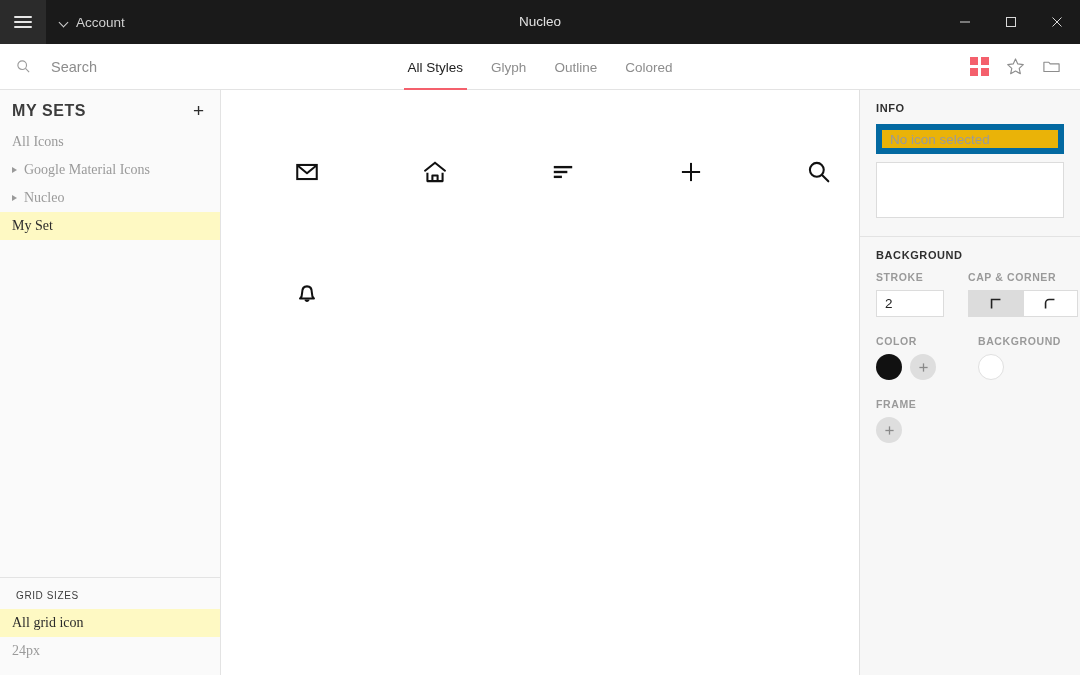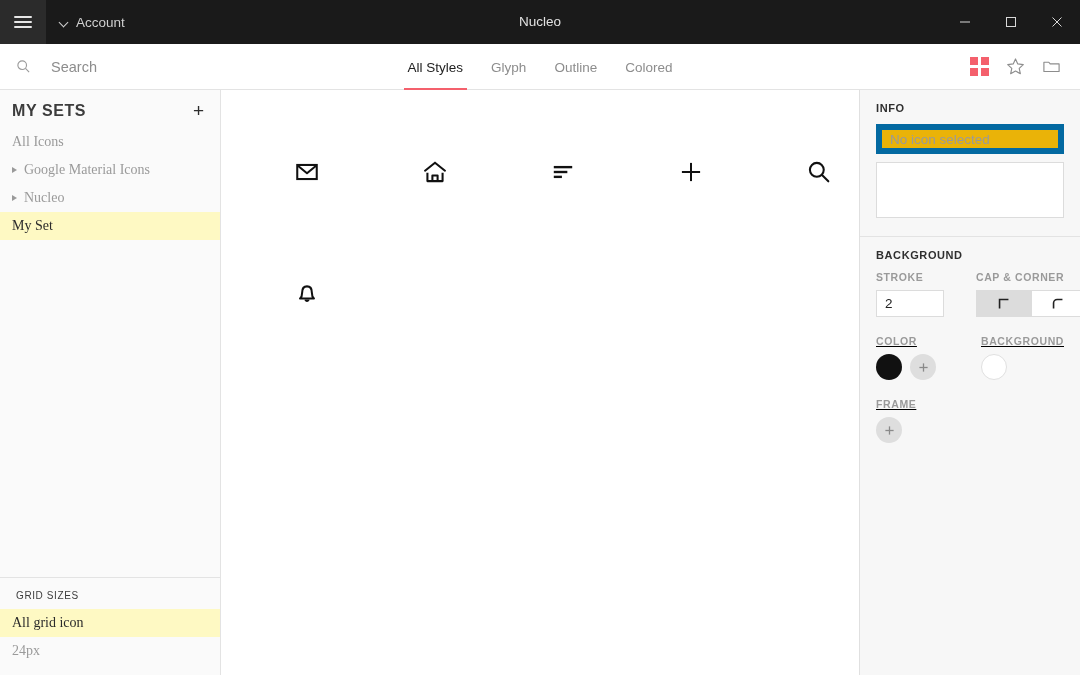--- a/index.html
+++ b/index.html
@@ -184,21 +184,21 @@
   .info-input::placeholder { color: #9a9a9a; }
   .info-textarea {
     width: 100%; height: 56px; margin-top: 8px;
     background: #fff; border: 1px solid #dcdcdc; outline: none;
     resize: none;
     font-family: "Liberation Sans", sans-serif; font-size: 13px; color: #333;
     padding: 5px 8px;
   }
   .panel-divider { border-top: 1px solid #e3e3e3; }
 
-  .cust-row { display: flex; gap: 32px; }
+  .cust-row { display: flex; gap: 24px; }
   .cust-col-left { width: 78px; }
   .cust-col-right { flex: 1; }
   .field-label {
     font-size: 10.5px; letter-spacing: 0.6px; color: #9a9a9a;
     font-weight: bold; margin-bottom: 7px;
   }
   .stroke-input {
     width: 68px; height: 27px; background: #fff;
     border: 1px solid #dcdcdc; outline: none;
     font-family: "Liberation Sans", sans-serif;
@@ -213,21 +213,21 @@
   .seg + .seg { border-left: 1px solid #dcdcdc; }
 
   .swatch-row { display: flex; align-items: center; gap: 8px; }
   .swatch {
     width: 26px; height: 26px; border-radius: 50%; cursor: pointer;
     display: flex; align-items: center; justify-content: center;
   }
   .swatch-black { background: #111; }
   .swatch-add { background: #dedede; color: #8a8a8a; font-size: 15px; line-height: 0; }
   .swatch-white { background: #ffffff; border: 1px solid #e0e0e0; }
-  .mt18 { margin-top: 18px; text-decoration: underline; }
+  .mt18 { margin-top: 18px; }
 </style>
 </head>
 <body>
 
 <div class="app">
 
   <div class="titlebar">
     <div class="hamburger-btn">
       <div class="bars">
         <span></span>

